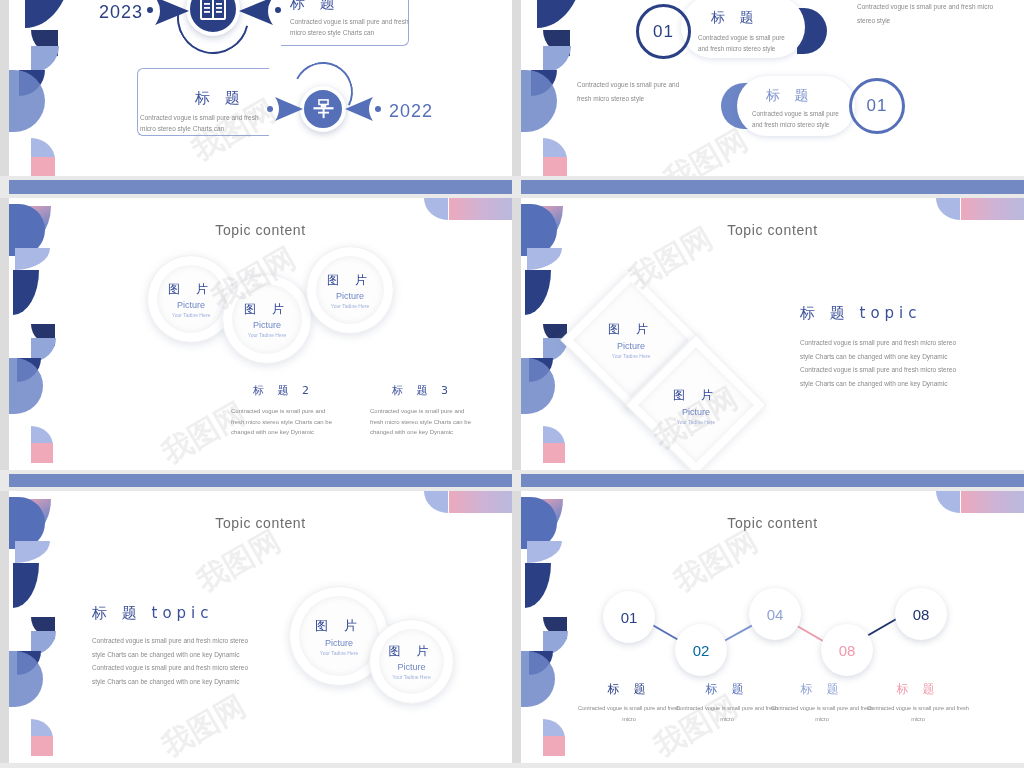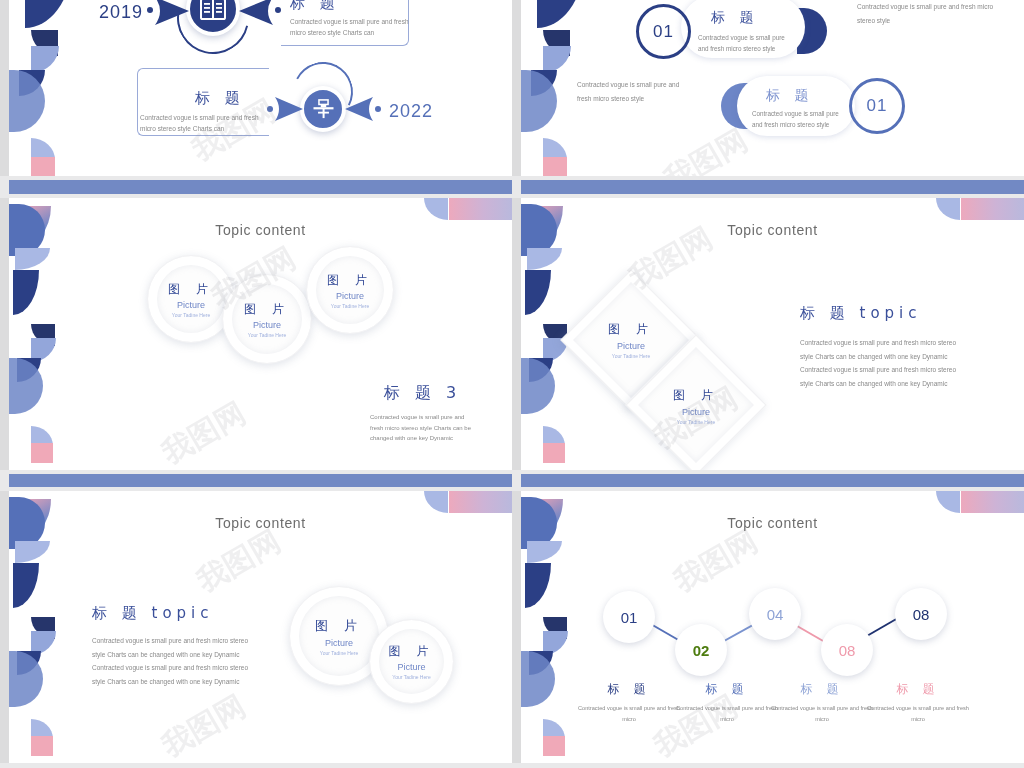--- a/index.html
+++ b/index.html
@@ -154,21 +154,21 @@
       </div>
       <svg width="36" height="28" viewBox="0 0 36 28" style="position:absolute;left:144px;top:-3px;">
         <path d="M36 14 L2 0 Q12 14 2 28 Z" fill="#2b3f85"></path>
       </svg>
       <svg width="36" height="28" viewBox="0 0 36 28" style="position:absolute;left:230px;top:-3px;">
         <path d="M0 14 L34 0 Q24 14 34 28 Z" fill="#2b3f85"></path>
       </svg>
       <div class="dot" style="left:138px;top:7px;width:6px;height:6px;background:#2b3f85;"></div>
       <div class="dot" style="left:266px;top:7px;width:6px;height:6px;background:#2b3f85;"></div>
       <div class="arcseg" style="left:168px;top:-18px;width:72px;height:72px;border-color:#2b3f85;border-top-color:transparent;border-right-color:transparent;transform:rotate(-32deg);"></div>
-      <div style="position:absolute;left:90px;top:2px;font-size:18px;color:#2b3f85;letter-spacing:1px;">2019</div>
+      <div style="position:absolute;left:90px;top:2px;font-size:18px;color:#2b3f85;letter-spacing:1px;">2023</div>
       <div class="pill" style="left:272px;top:-20px;width:128px;height:66px;border-radius:0 6px 6px 0;border-left:none;border-top:none;"></div>
       <div class="cn h-cn" style="position:absolute;left:281px;top:-6px;font-size:15px;">标 题</div>
       <div class="body-txt" style="position:absolute;left:281px;top:16px;width:120px;font-size:6.5px;">Contracted vogue is small pure and fresh micro stereo style Charts can</div>
 
       <div class="icon-circle" style="left:291px;top:86px;width:46px;height:46px;background:#5570b8;">
         <svg width="23" height="20" viewBox="0 0 24 22">
           <rect x="7" y="1" width="10" height="5" fill="none" stroke="#fff" stroke-width="1.7"></rect>
           <rect x="9" y="6" width="6" height="3" fill="#fff"></rect>
           <rect x="1" y="9" width="22" height="2.4" fill="#fff"></rect>
           <rect x="11" y="11" width="2.2" height="10" fill="#fff"></rect>
@@ -254,22 +254,26 @@
         <div class="cn pic-cn" style="font-size:12px;">图 片</div>
         <div class="pic-en" style="font-size:9px;margin-top:2px;">Picture</div>
         <div class="pic-tag" style="font-size:5px;margin-top:2px;">Your Tadine Here</div>
       </div>
       <div class="pic-ring" style="left:297px;top:48px;width:88px;height:88px;">
         <div class="cn pic-cn" style="font-size:12px;">图 片</div>
         <div class="pic-en" style="font-size:9px;margin-top:2px;">Picture</div>
         <div class="pic-tag" style="font-size:5px;margin-top:2px;">Your Tadine Here</div>
       </div>
 
+      <div style="position:absolute;left:222px;top:185px;width:105px;">
+        <div class="cn h-cn" style="font-size:11px;text-align:center;">标 题 2</div>
+        <div class="body-txt" style="font-size:6px;margin-top:8px;">Contracted vogue is small pure and fresh micro stereo style Charts can be changed with one key Dynamic</div>
+      </div>
       <div style="position:absolute;left:361px;top:185px;width:105px;">
-        <div class="cn h-cn" style="font-size:16px;text-align:center;">标 题 3</div>
+        <div class="cn h-cn" style="font-size:11px;text-align:center;">标 题 3</div>
         <div class="body-txt" style="font-size:6px;margin-top:8px;">Contracted vogue is small pure and fresh micro stereo style Charts can be changed with one key Dynamic</div>
       </div>
 
       <div class="wm" style="left:150px;top:215px;">我图网</div>
       <div class="wm" style="left:200px;top:60px;">我图网</div>
     </div>
   </div>
 
   <div class="gutter" style="left:512px;top:198px;width:9px;height:272px;"></div>
   <div class="slide" style="left:521px;top:198px;width:503px;height:272px;">
@@ -368,21 +372,21 @@
       <div class="deco tr-pink" style="left:440px;top:0px;width:63px;height:22px;"></div>
 
       <div class="topic-title" style="top:24px;">Topic content</div>
 
       <div class="tl-link" style="left:128px;top:131px;width:52px;background:#5570b8;transform:rotate(30deg);"></div>
       <div class="tl-link" style="left:194px;top:154px;width:56px;background:#7a93cf;transform:rotate(-29deg);"></div>
       <div class="tl-link" style="left:264px;top:127px;width:52px;background:#ef9aab;transform:rotate(30deg);"></div>
       <div class="tl-link" style="left:332px;top:152px;width:50px;background:#1f3270;transform:rotate(-30deg);"></div>
 
       <div class="tl-node" style="left:82px;top:100px;width:52px;height:52px;color:#2b3f85;">01</div>
-      <div class="tl-node" style="left:154px;top:133px;width:52px;height:52px;color:#4d7c0f;font-weight:bold;">02</div>
+      <div class="tl-node" style="left:154px;top:133px;width:52px;height:52px;color:#0369a1;">02</div>
       <div class="tl-node" style="left:228px;top:97px;width:52px;height:52px;color:#8fa4d6;">04</div>
       <div class="tl-node" style="left:300px;top:133px;width:52px;height:52px;color:#ef9aab;">08</div>
       <div class="tl-node" style="left:374px;top:97px;width:52px;height:52px;color:#1f3270;">08</div>
 
       <div style="position:absolute;left:56px;top:190px;width:104px;text-align:center;">
         <div class="cn" style="font-size:12px;color:#2b3f85;letter-spacing:5px;">标 题</div>
         <div class="body-txt" style="font-size:5.6px;margin-top:5px;line-height:1.9;">Contracted vogue is small pure and fresh micro</div>
       </div>
       <div style="position:absolute;left:154px;top:190px;width:104px;text-align:center;">
         <div class="cn" style="font-size:12px;color:#5570b8;letter-spacing:5px;">标 题</div>

